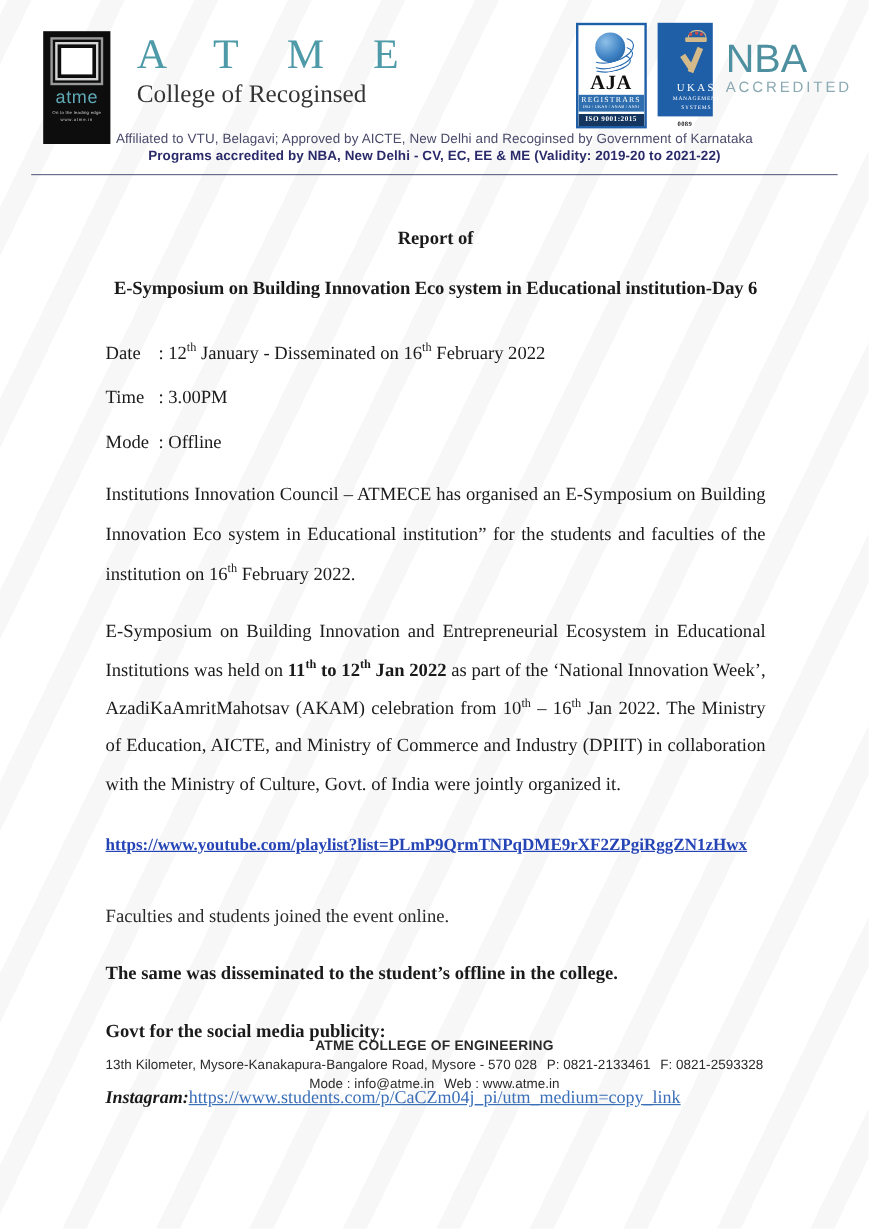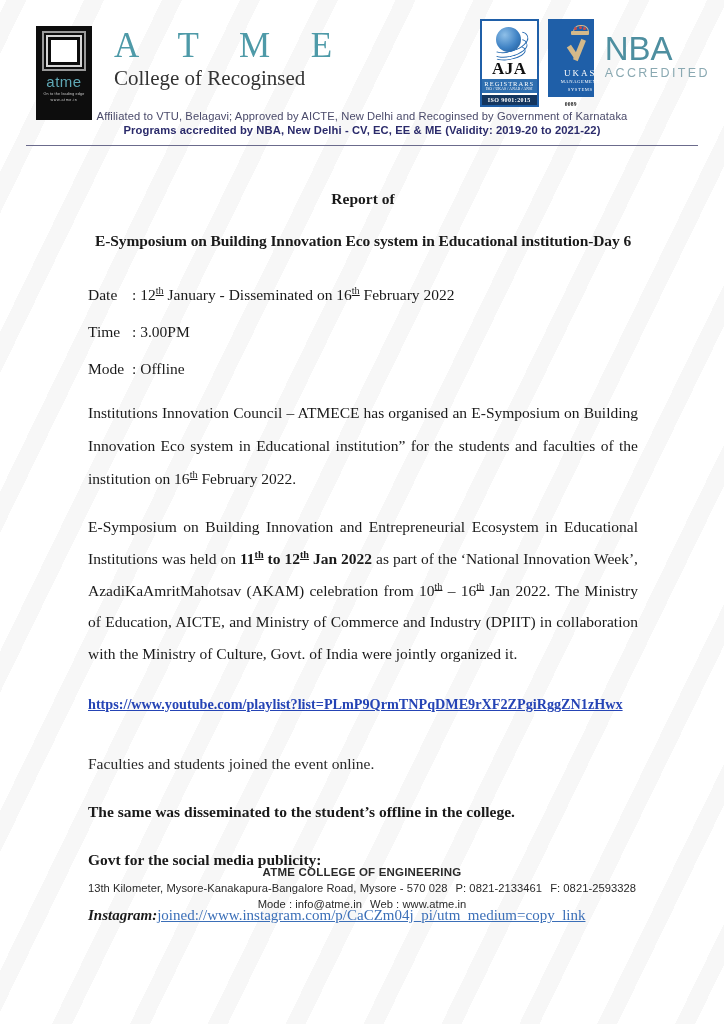--- a/index.html
+++ b/index.html
@@ -389,21 +389,21 @@
   .meta-key { display: inline-block; width: 44px; }
 
   .para {
     font-size: 15.5px;
     text-align: justify;
     line-height: 2.12;
     margin-top: 14px;
   }
   .para.tight { line-height: 2.05; }
 
-  sup { font-size: 0.66em; vertical-align: super; line-height: 0; text-decoration: underline; }
+  sup { font-size: 0.66em; vertical-align: super; line-height: 0; }
 
   .link-line {
     margin-top: 26px;
     font-size: 14.2px;
   }
   a.doc-link {
     color: #2544b5;
     text-decoration: underline;
     font-weight: bold;
     word-break: break-all;
@@ -568,21 +568,21 @@
       <div class="link-line">
         <a class="doc-link" href="#">https://www.youtube.com/playlist?list=PLmP9QrmTNPqDME9rXF2ZPgiRggZN1zHwx</a>
       </div>
 
       <div class="plain-line">Faculties and students joined the event online.</div>
 
       <div class="bold-line">The same was disseminated to the student’s offline in the college.</div>
 
       <div class="bold-line">Govt for the social media publicity:</div>
 
-      <div class="insta-line"><span class="insta-label">Instagram:</span><a class="doc-link-plain" href="#">joined://www.instagram.com/p/CaCZm04j_pi/utm_medium=copy_link</a></div>
+      <div class="insta-line"><span class="insta-label">Instagram:</span><a class="doc-link-plain" href="#">https://www.students.com/p/CaCZm04j_pi/utm_medium=copy_link</a></div>
 
     </div>
 
     <div class="footer">
       <div class="footer-title">ATME COLLEGE OF ENGINEERING</div>
       <div class="footer-addr">
         <span>13th Kilometer, Mysore-Kanakapura-Bangalore Road, Mysore - 570 028</span><span class="footer-gap"></span><span>P: 0821-2133461</span><span class="footer-gap"></span><span>F: 0821-2593328</span>
       </div>
       <div class="footer-contact">
         <span>Mode : info@atme.in</span><span class="footer-gap"></span><span>Web : www.atme.in</span>

